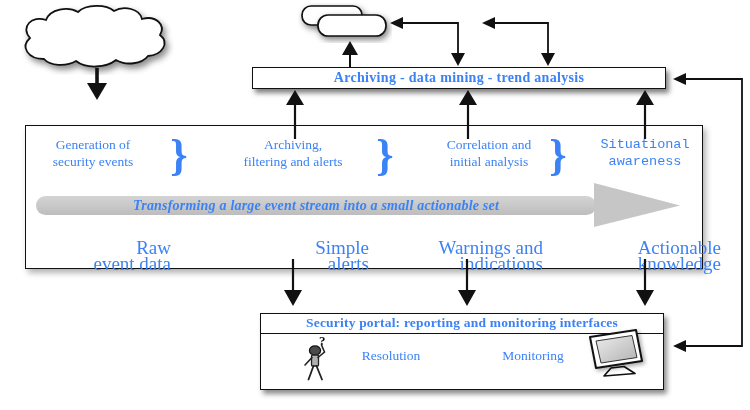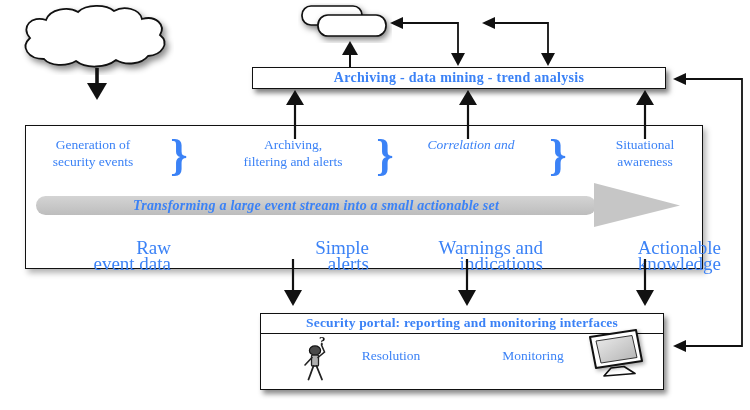--- a/index.html
+++ b/index.html
@@ -94,26 +94,27 @@
       <div>security events</div>
     </div>
     <div class="brace" style="left:138px;">}</div>
 
     <div class="stage" style="left:197px;">
       <div>Archiving,</div>
       <div>filtering and alerts</div>
     </div>
     <div class="brace" style="left:344px;">}</div>
 
-    <div class="stage" style="left:375px;font-style:italic;">
+    <div class="stage" style="left:393px;">
       <div>Correlation and</div>
+      <div>initial analysis</div>
     </div>
     <div class="brace" style="left:517px;">}</div>
 
-    <div class="stage" style="left:549px;">
+    <div class="stage" style="left:549px;font-family:Liberation Mono, monospace;">
       <div>Situational</div>
       <div>awareness</div>
     </div>
 
     <svg class="transform-svg" width="660" height="60" viewBox="0 0 660 60">
       <defs>
         <linearGradient id="bandGrad" x1="0" y1="0" x2="0" y2="1">
           <stop offset="0" stop-color="#d4d4d4"></stop>
           <stop offset="1" stop-color="#bdbdbd"></stop>
         </linearGradient>

